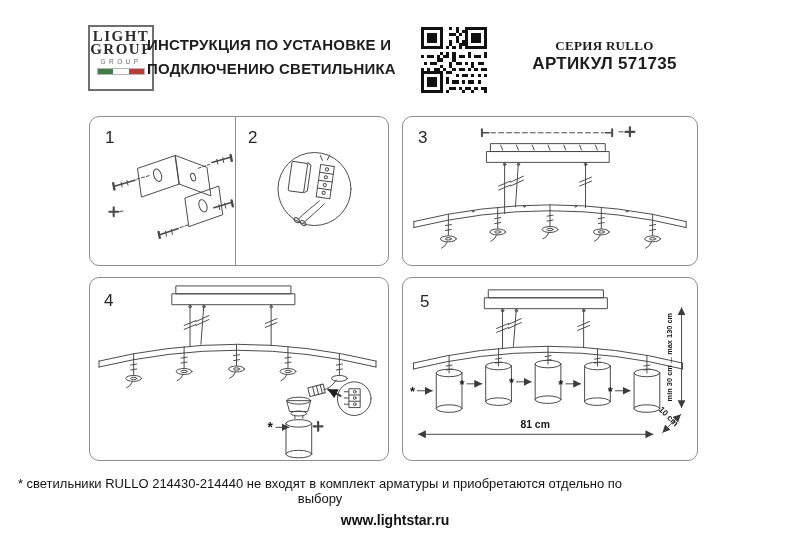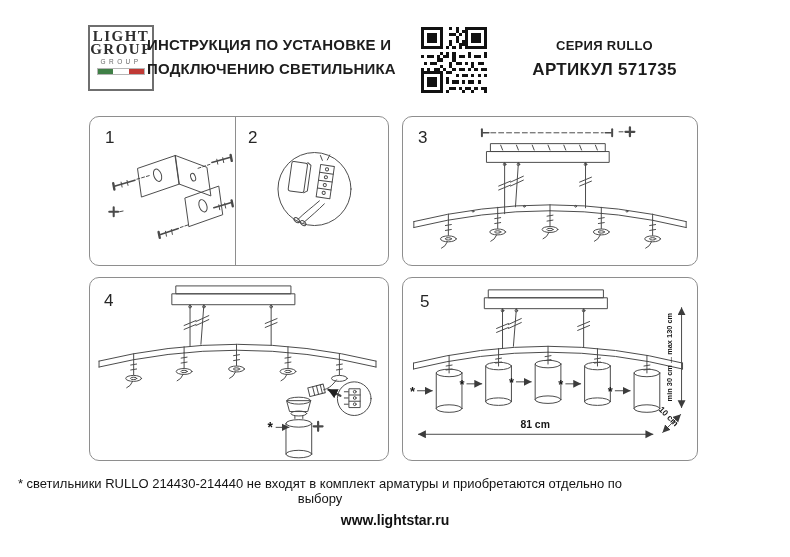--- a/index.html
+++ b/index.html
@@ -13,22 +13,22 @@
         letter-spacing:1.5px;color:#2e2e2e;}
   .logo-group{font-size:6.5px;letter-spacing:3.4px;color:#6a6a6a;margin-top:2px;}
   .flag{display:flex;height:5px;margin:3px 7px 0 7px;border:1px solid #b5b5b5;}
   .flag span{flex:1;}
   .flag .fg{background:#3f7f46;} .flag .fw{background:#ffffff;} .flag .fr{background:#c03a36;}
 
   .title{position:absolute;left:147px;top:33px;font-size:15px;font-weight:700;line-height:24px;
          color:#1d1d1d;letter-spacing:.2px;}
   .qr{position:absolute;left:421px;top:27px;width:66px;height:66px;}
   .meta{position:absolute;left:512px;top:38px;width:185px;text-align:center;}
-  .series{font-size:13px;font-weight:700;letter-spacing:.3px;}
-  .article{font-size:17px;font-weight:700;margin-top:7px;letter-spacing:.3px;}
+  .series{font-size:13px;font-weight:700;letter-spacing:.3px;font-family:Liberation Serif, serif;}
+  .article{font-size:17px;font-weight:700;margin-top:0;letter-spacing:.3px;}
 
   
   .panel{position:absolute;border:1.3px solid #8e8e8e;border-radius:10px;box-sizing:border-box;background:#fff;}
   #panelA{left:89px;top:116px;width:300px;height:150px;}
   #panelB{left:402px;top:116px;width:296px;height:150px;}
   #panelC{left:89px;top:277px;width:300px;height:184px;}
   #panelD{left:402px;top:277px;width:296px;height:184px;}
   .divider{position:absolute;left:145px;top:0;bottom:0;width:1px;background:#8e8e8e;}
   .step-num{position:absolute;font-size:17px;color:#262626;}
   .num-1{left:15px;top:11px;} .num-2{left:158px;top:11px;} .num-3{left:15px;top:11px;}

